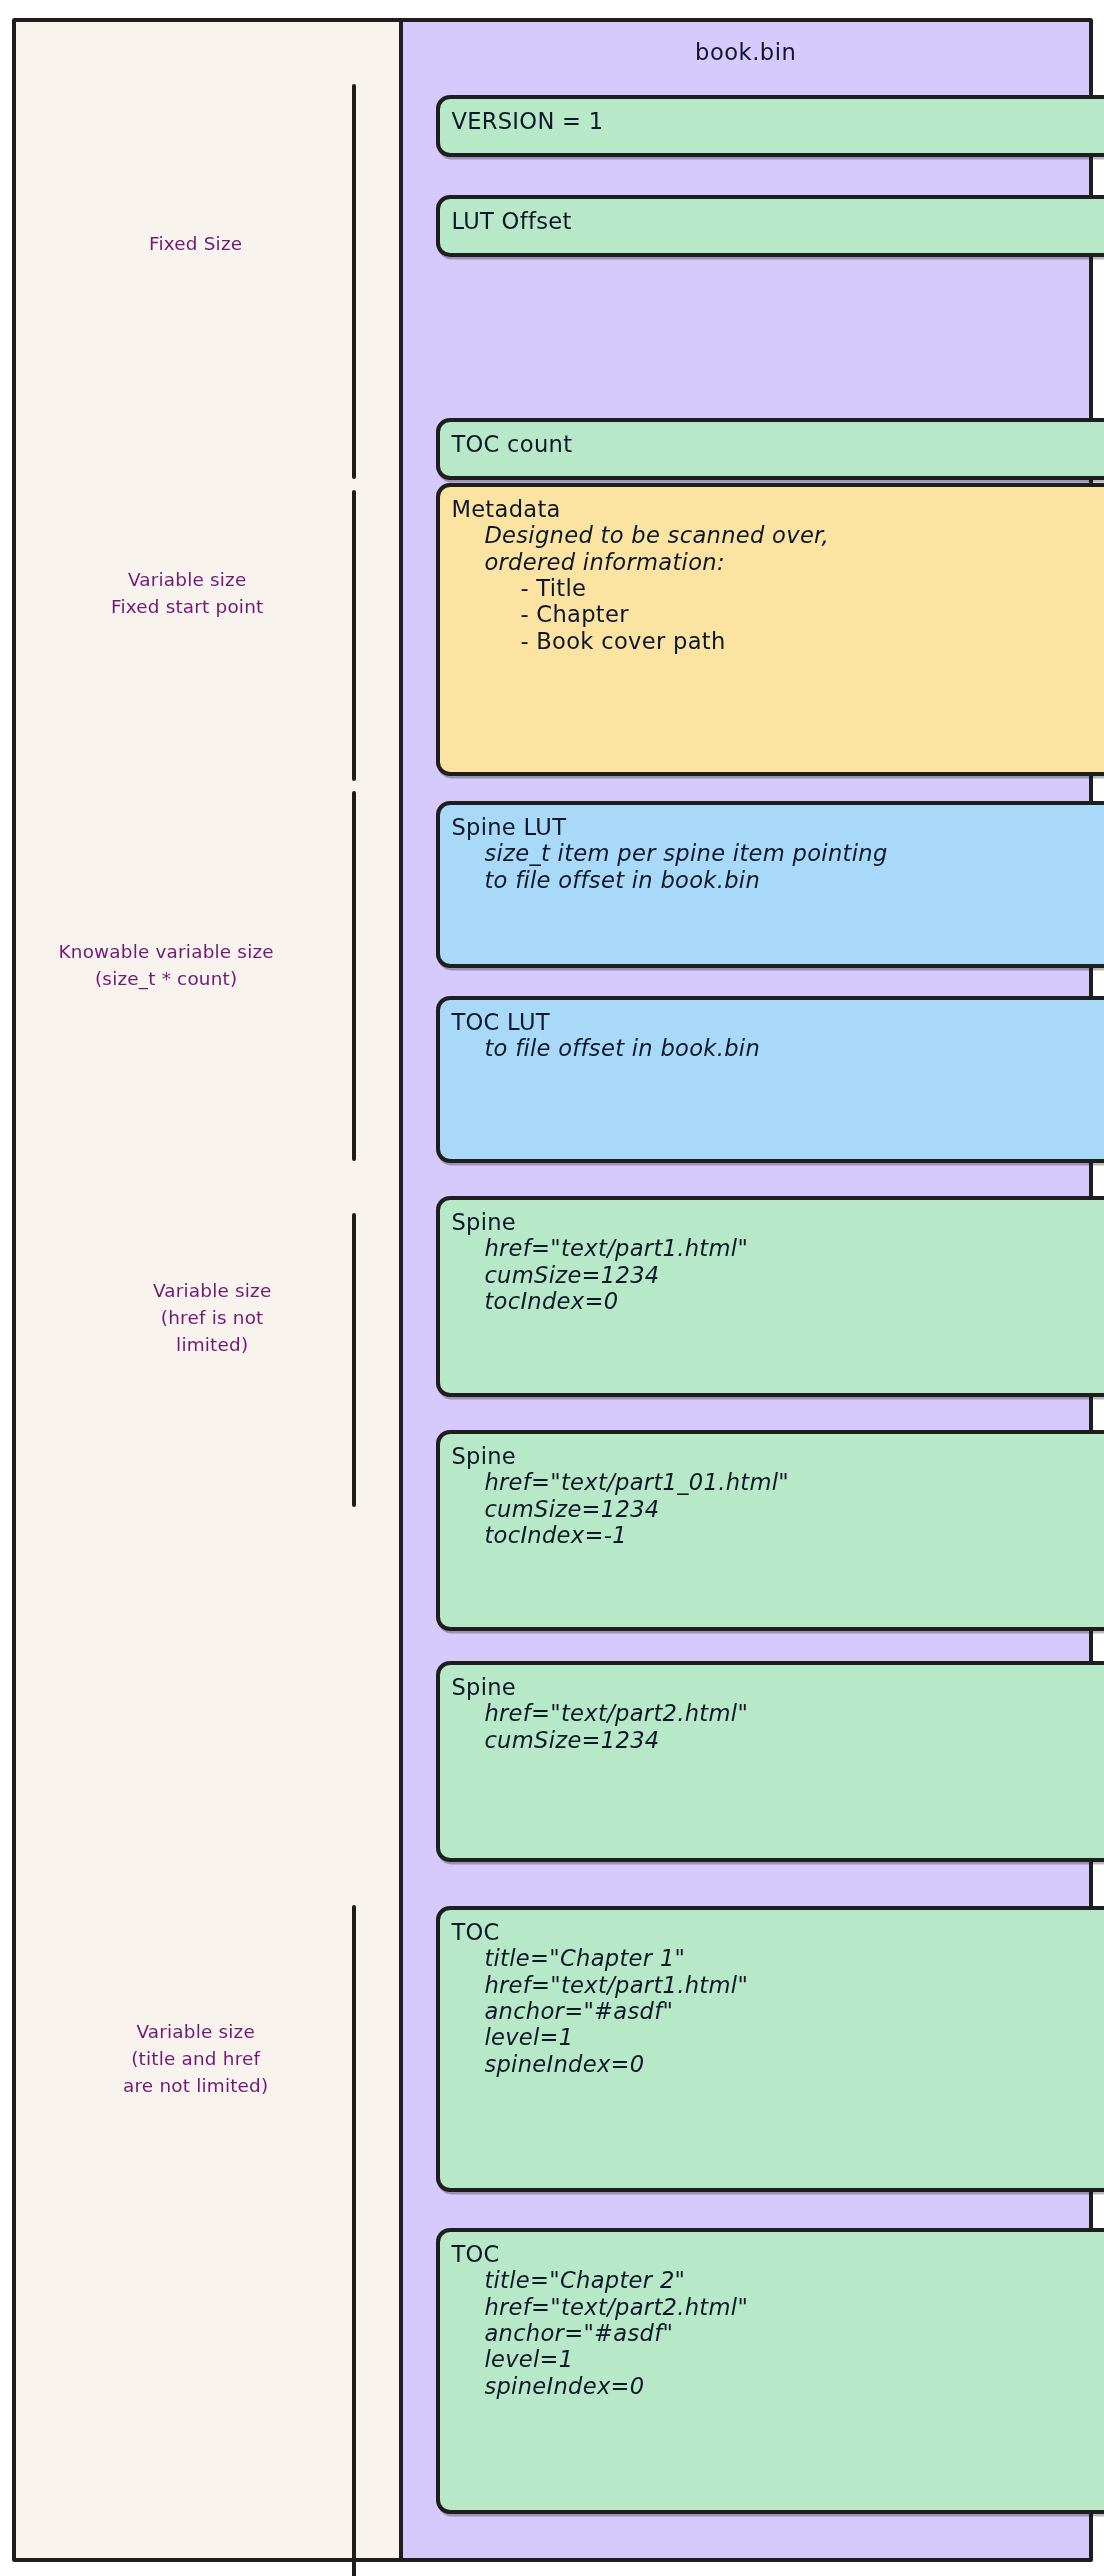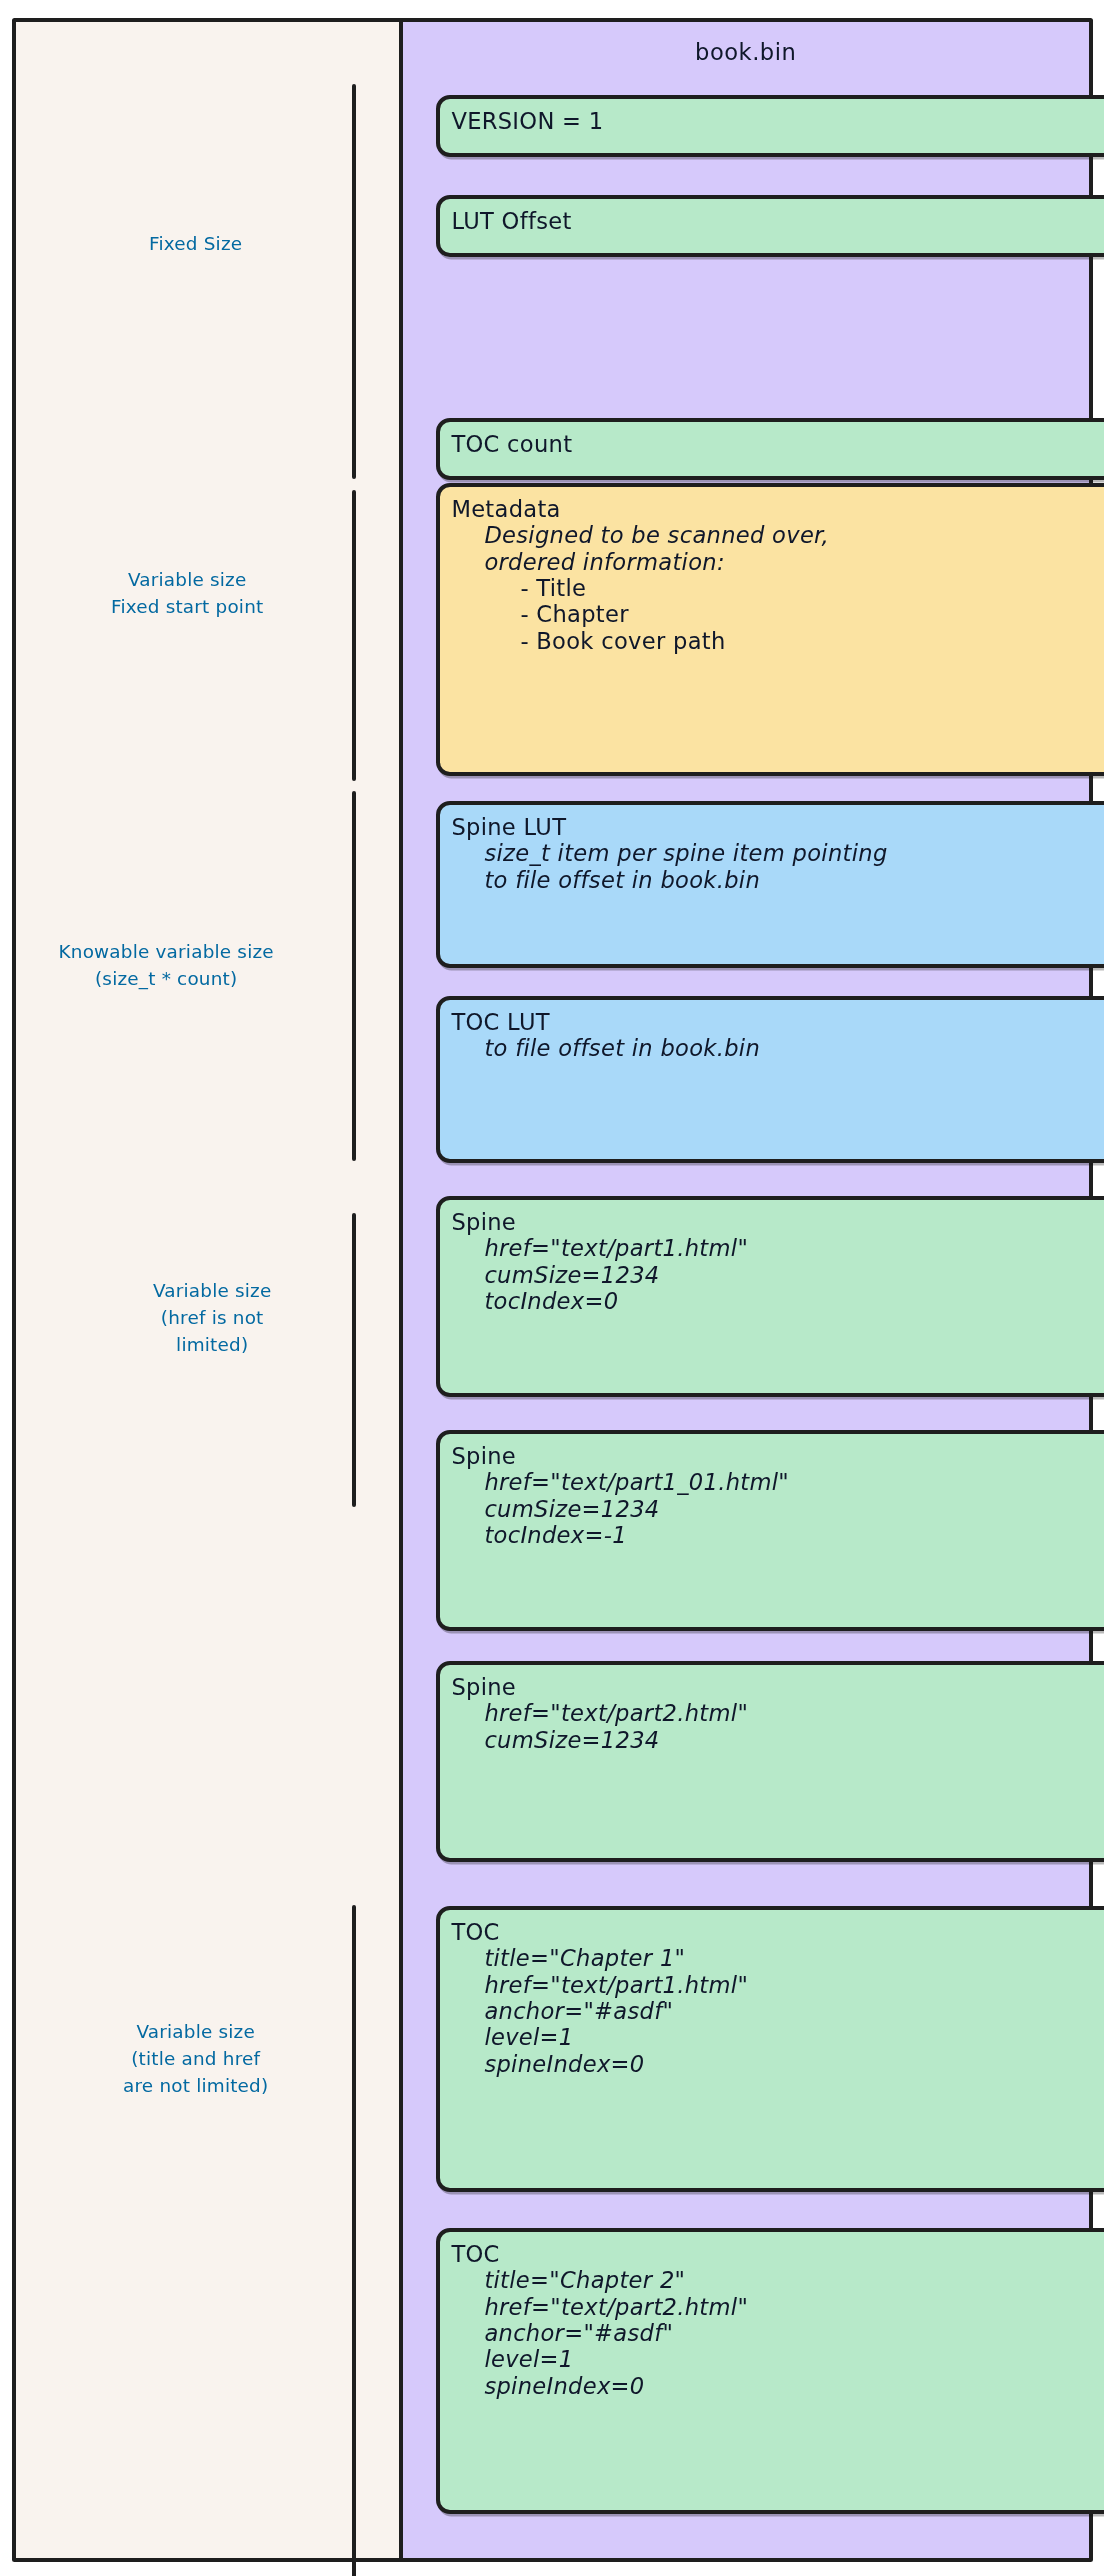--- a/index.html
+++ b/index.html
@@ -63,21 +63,21 @@
   .box .line.ind1{padding-left:33px;font-style:italic;}
   .box .line.ind2{padding-left:69px;}
 
   
   .lbl{
     position:absolute;
     right:65px;
     text-align:center;
     font-size:18.4px;
     line-height:1.45;
-    color:#0369a1;
+    color:#701a75;
     white-space:pre-line;
     letter-spacing:0.2px;
   }
   
   .bar{
     position:absolute;
     right:43px;
     width:4.2px;
     background:#1e1e1e;
     border-radius:2.5px;

